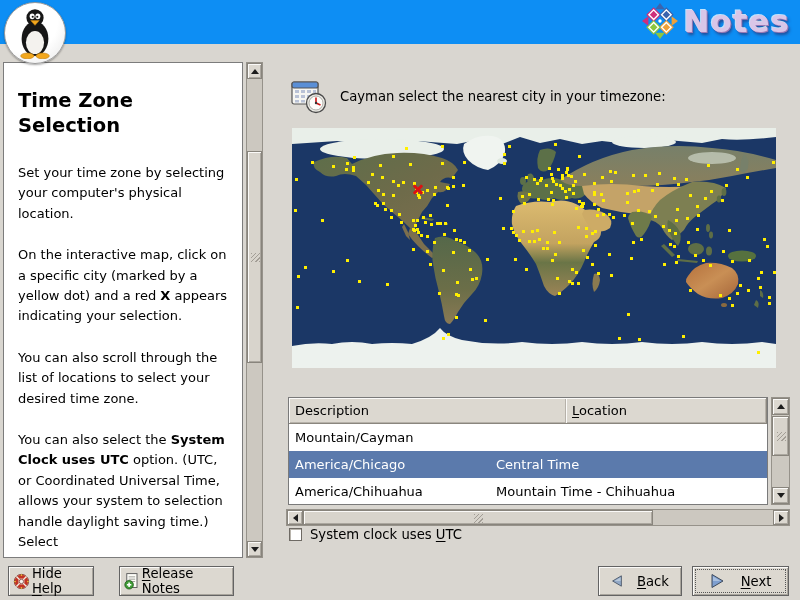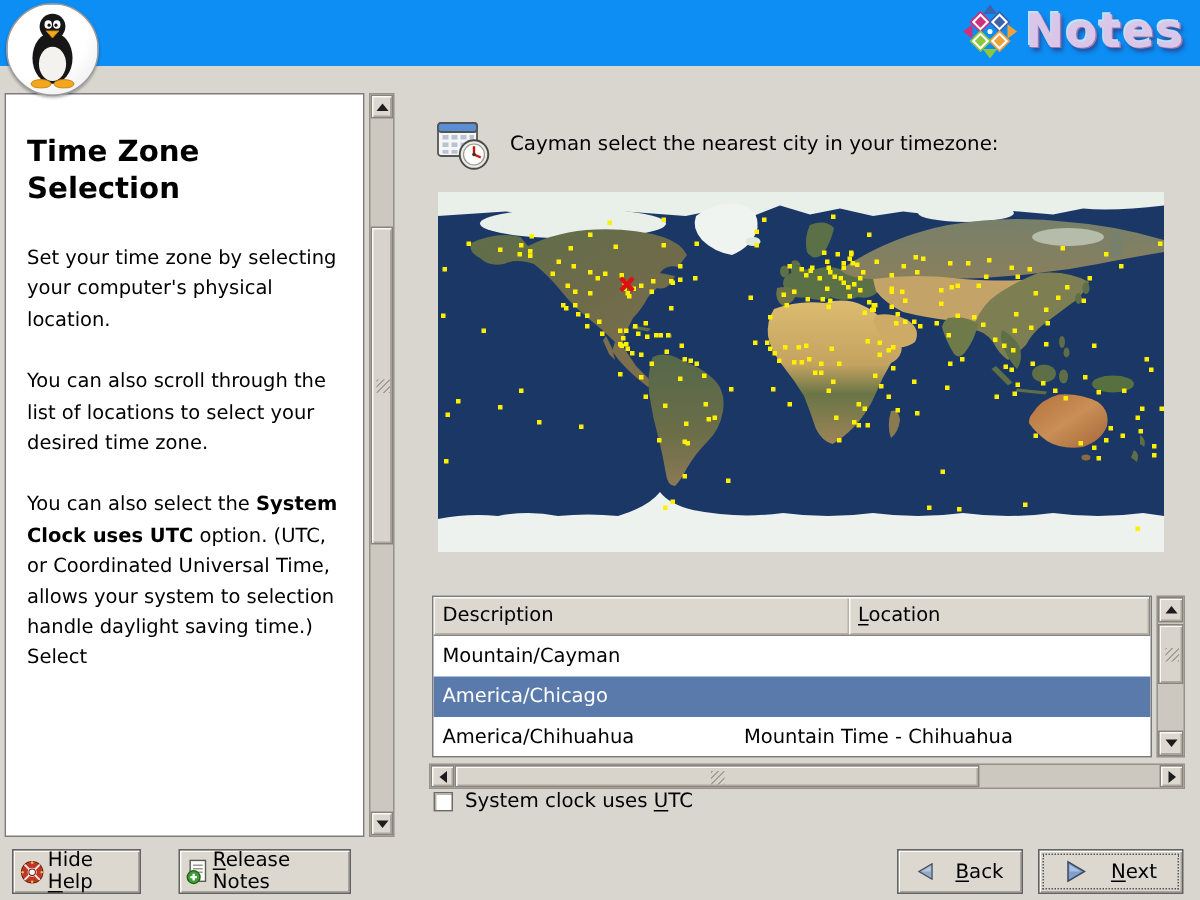--- a/index.html
+++ b/index.html
@@ -149,20 +149,21 @@
     <circle cx="17" cy="17" r="1.6" fill="#fff"></circle>
   </svg>
   <span class="brand-text">Notes</span>
 </div>
 
 <div class="help-panel">
   <div class="help-inner">
     <h1>Time Zone Selection</h1>
     <div id="help-paragraphs">
         <p><span>Set your time zone by selecting your computer's physical location.</span></p>
+        <p><span>On the interactive map, click on a specific city (marked by a yellow dot) and a red </span><span class="b">X</span><span> appears indicating your selection.</span></p>
         <p><span>You can also scroll through the list of locations to select your desired time zone.</span></p>
         <p><span>You can also select the </span><span class="b">System Clock uses UTC</span><span> option. (UTC, or Coordinated Universal Time, allows your system to selection handle daylight saving time.) Select</span></p>
       </div>
   </div>
 </div>
 <div class="vscroll" id="help-scroll">
   <div class="sb-btn" style="top:0;">
       <span class="arr up"></span>
     </div>
   <div class="sb-thumb">
@@ -568,20 +569,21 @@
     <div class="th c2">Description</div>
     <div class="th c1"><u>L</u>ocation</div>
   </div>
   <div id="tz-rows">
       <div class="trow">
         <div class="tcell c1">Mountain/Cayman</div>
         <div class="tcell c2"></div>
       </div>
       <div class="trow sel">
         <div class="tcell c1">America/Chicago</div>
+        <div class="tcell c2">Central Time</div>
       </div>
       <div class="trow">
         <div class="tcell c1">America/Chihuahua</div>
         <div class="tcell c2">Mountain Time - Chihuahua</div>
       </div>
     </div>
 </div>
 <div class="vscroll" id="tz-vscroll">
   <div class="sb-btn" style="top:0;">
       <span class="arr up"></span>

